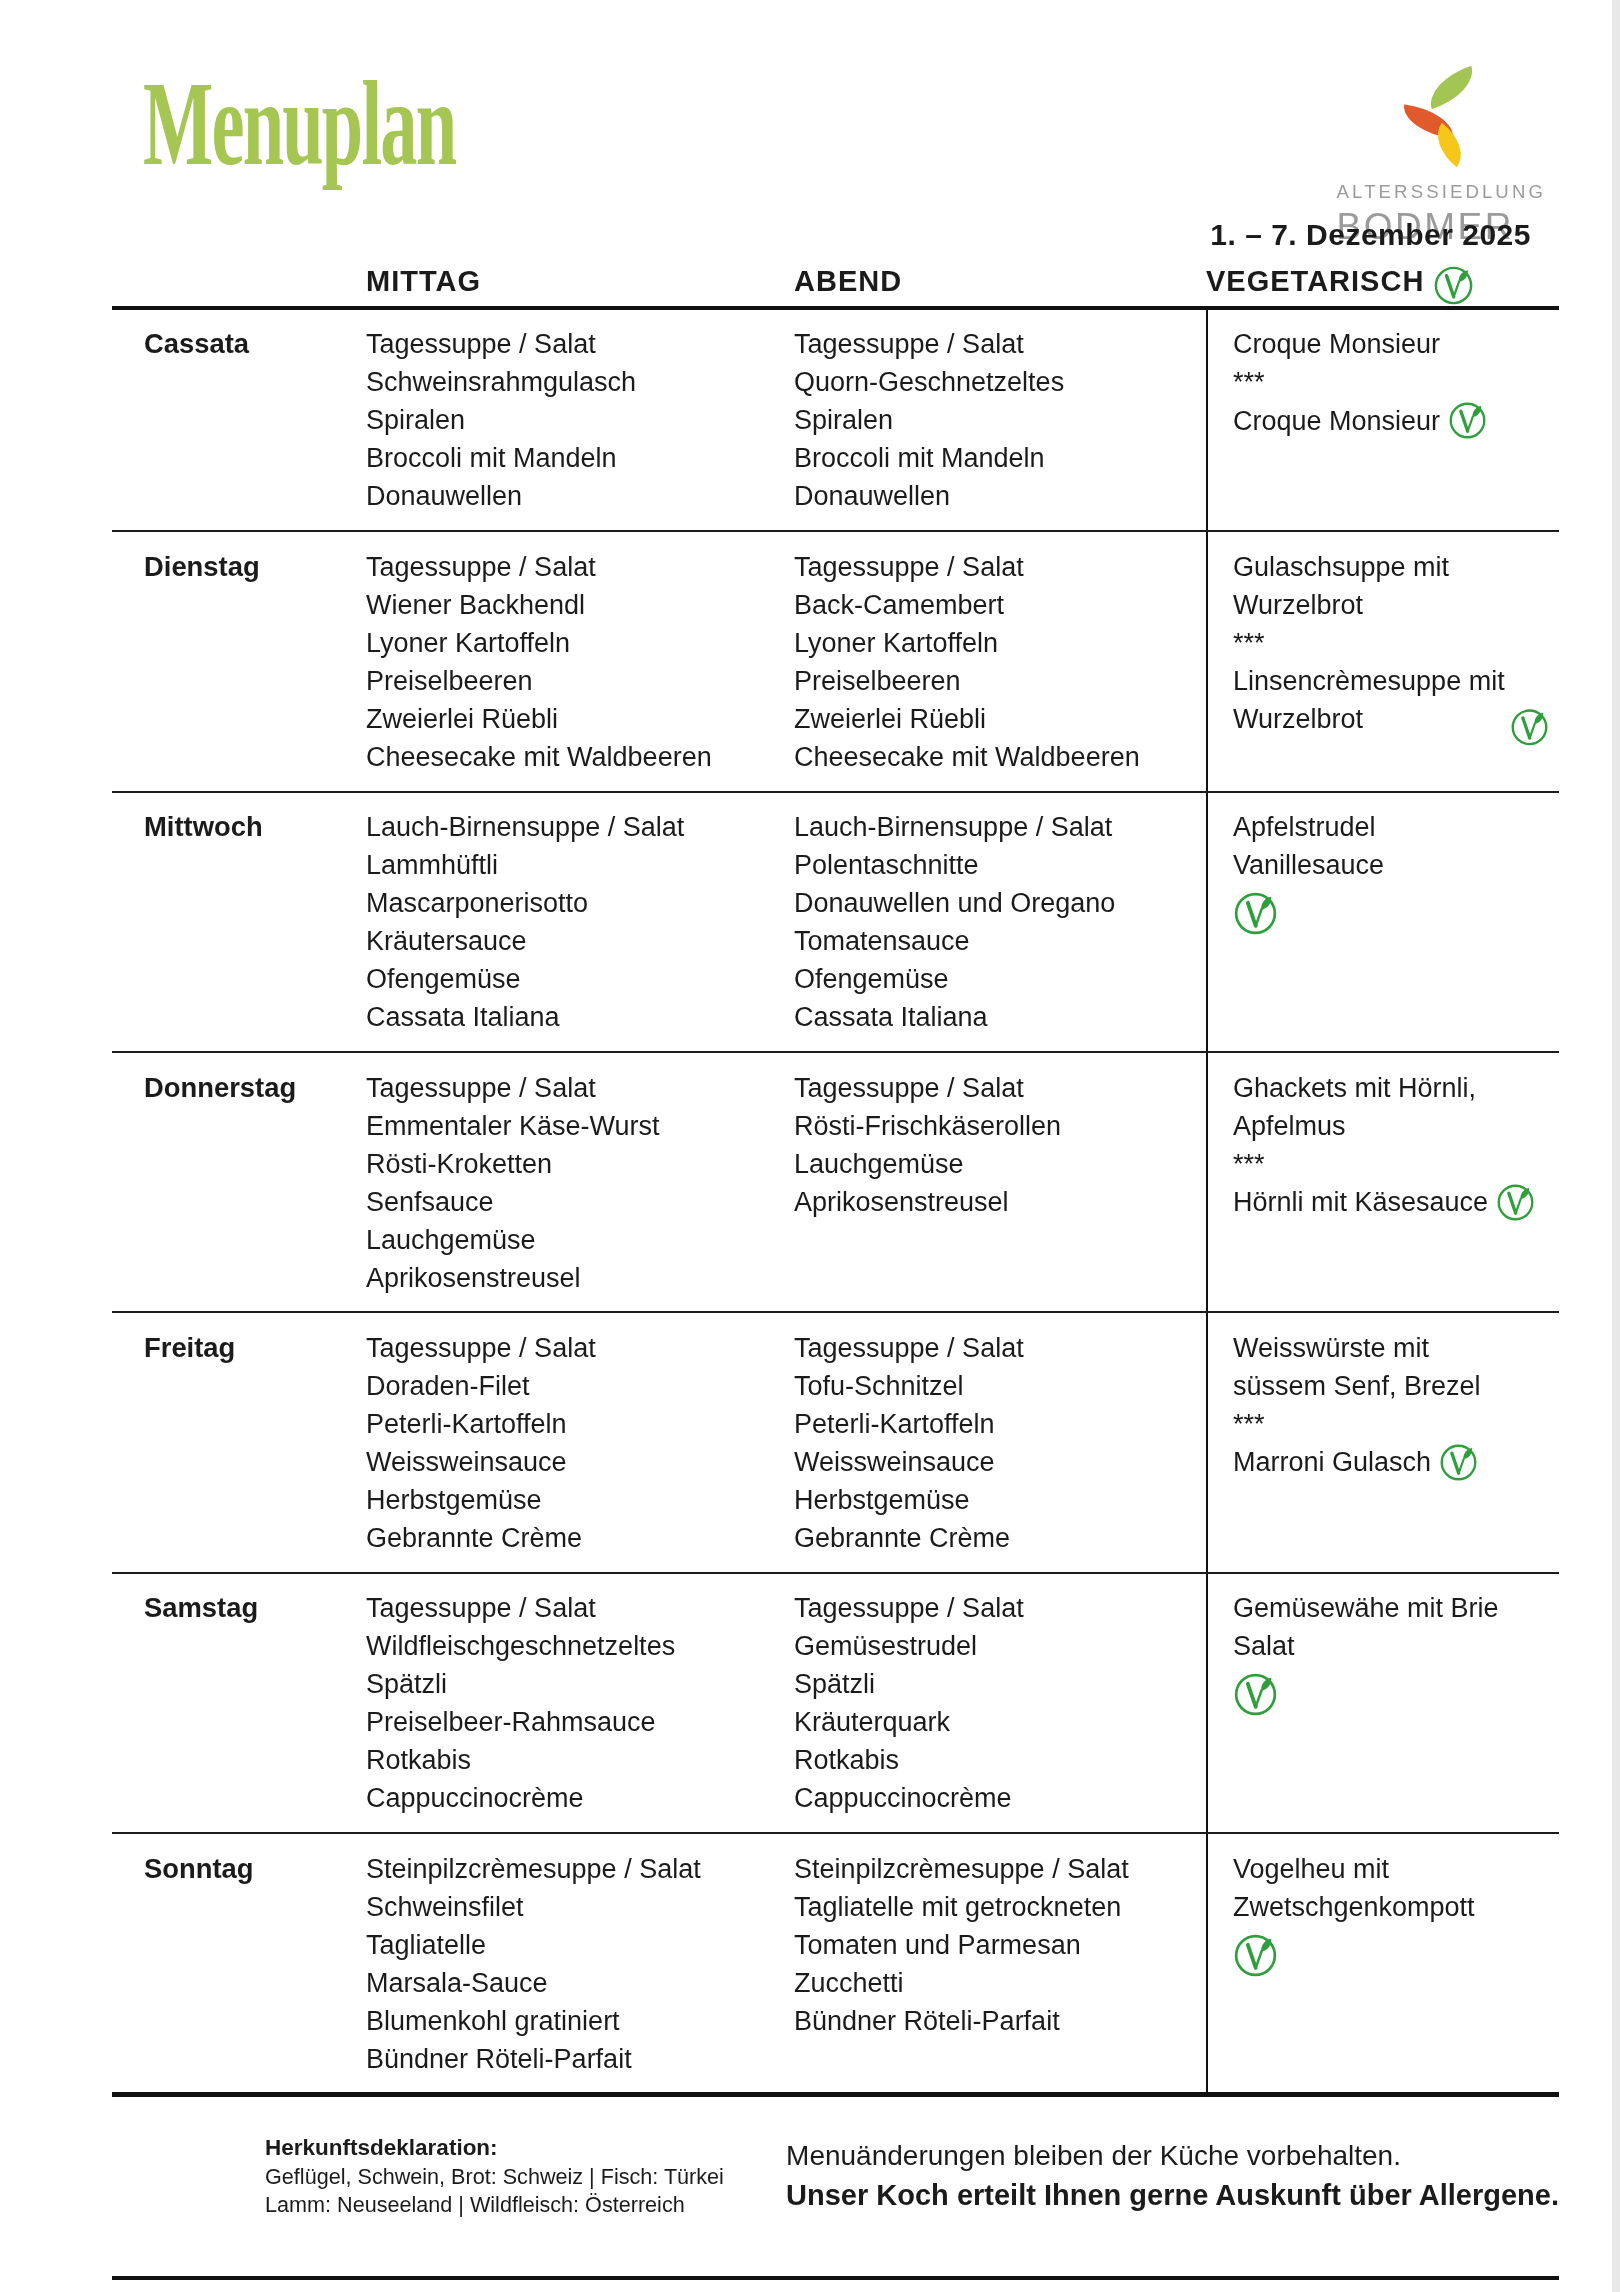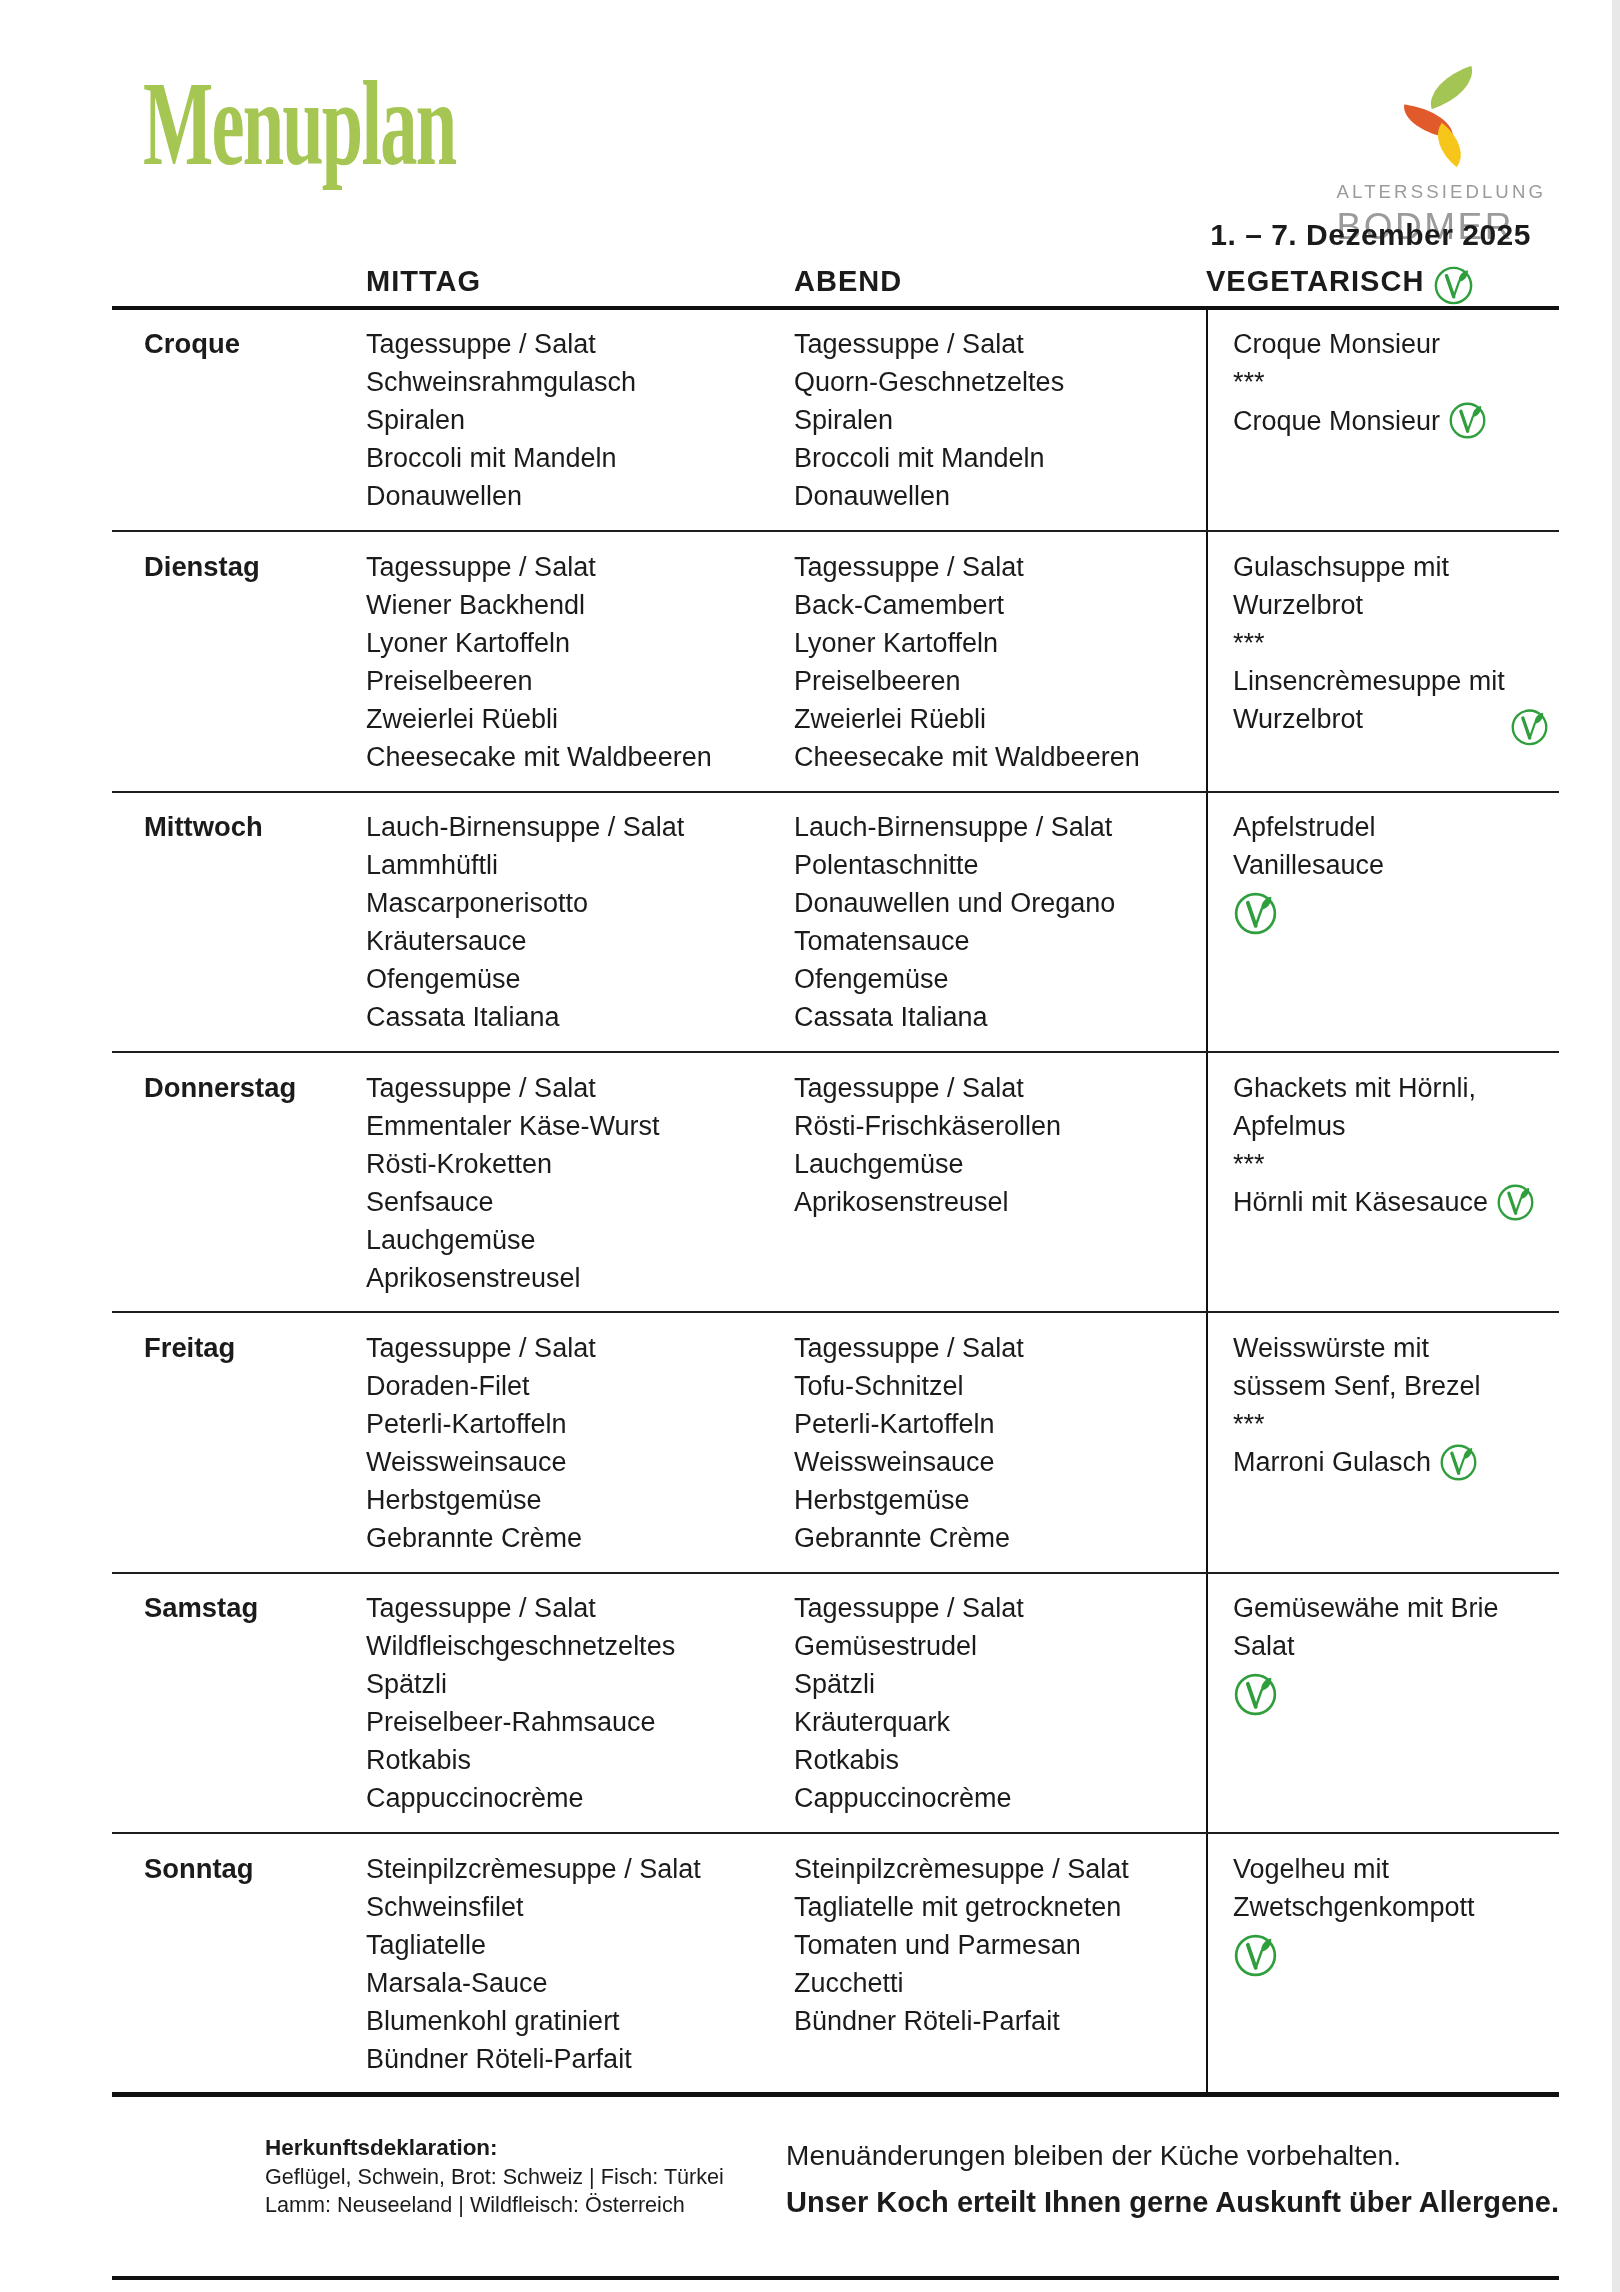--- a/index.html
+++ b/index.html
@@ -52,21 +52,21 @@
   .veg-badge.header-badge{width:41px;height:41px;margin-bottom:-7.8px;}
   .line.icon-line{margin-top:6.9px;}
   .line.icon-line .veg-badge{width:45px;height:45px;}
   
   .footer{position:absolute;left:112px;top:2133px;width:1447px;display:flex;align-items:flex-start;justify-content:flex-end;}
   .footer-left{margin-left:38px;width:488px;}
   .origin-title{font-size:22.5px;font-weight:700;line-height:30px;}
   .origin-line{font-size:21.6px;line-height:28px;white-space:nowrap;}
   .footer-right{margin-left:33px;}
   .note1{font-size:28px;line-height:46px;}
-  .note2{font-size:29px;font-weight:700;margin-top:7px;}
+  .note2{font-size:29px;font-weight:700;}
   .bottom-rule{position:absolute;left:112px;top:2276px;width:1447px;height:3.9px;background:#111;}
 </style>
 </head>
 <body>
 
 <div class="page">
 
   <div class="title">Menuplan</div>
 
   <div class="logo">
@@ -95,21 +95,21 @@
               <circle cx="20" cy="20" r="17.2" fill="none" stroke="var(--veg-green)" stroke-width="2.4"></circle>
               <path d="M13.2 10.5 L20.2 31" stroke="var(--veg-green)" stroke-width="3.4" fill="none" stroke-linecap="round"></path>
               <path d="M20.2 31 L25.4 16.2" stroke="var(--veg-green)" stroke-width="2.2" fill="none" stroke-linecap="round"></path>
               <path d="M25 16.5 C24.6 10.8 28.4 5.9 34 5 C34.4 11 30.5 15.8 25 16.5 Z" fill="var(--veg-green)"></path>
             </svg>
           </span>
       </div>
     </div>
     <div id="rows">
         <div class="row">
-          <div class="cell day-cell">Croque</div>
+          <div class="cell day-cell">Cassata</div>
           <div class="cell menu-cell">
             <div class="line">Tagessuppe / Salat</div>
             <div class="line">Schweinsrahmgulasch</div>
             <div class="line">Spiralen</div>
             <div class="line">Broccoli mit Mandeln</div>
             <div class="line">Donauwellen</div>
           </div>
           <div class="cell menu-cell">
             <div class="line">Tagessuppe / Salat</div>
             <div class="line">Quorn-Geschnetzeltes</div>

